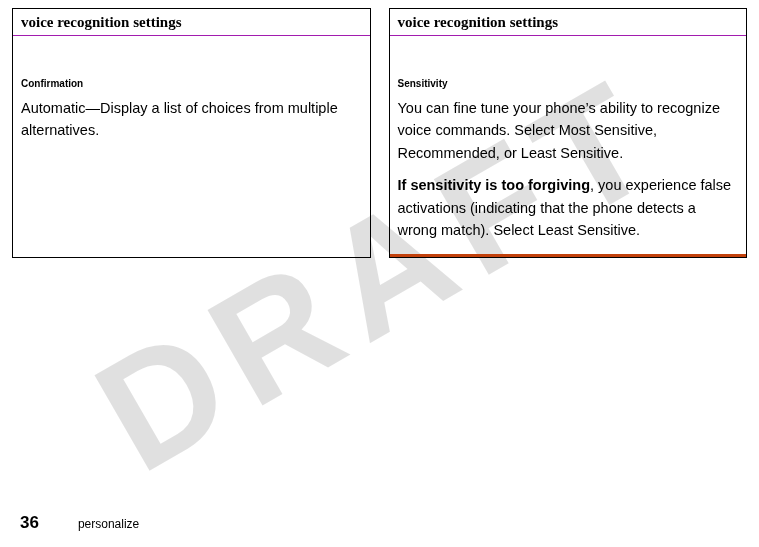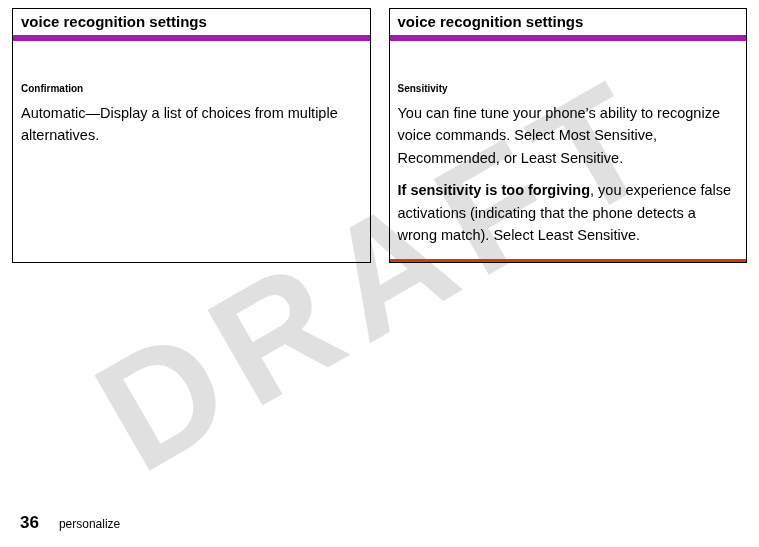--- a/index.html
+++ b/index.html
@@ -32,22 +32,23 @@
       display: flex;
       gap: 18px;
       position: relative;
       z-index: 1;
     }
     .column {
       flex: 1;
       border: 1px solid #000;
     }
     .header-row {
-      border-bottom: 6px solid #a21caf;
+      border-bottom: 1px solid #a21caf;
       padding: 4px 8px;
+      font-family: Liberation Serif, serif;
     }
     .header-row span {
       font-weight: bold;
       font-size: 15px;
     }
     .section {
       padding: 6px 8px 12px 8px;
     }
     .section.with-border {
       border-bottom: 3px solid #c2410c;
@@ -75,21 +76,21 @@
     }
     .bold {
       font-weight: bold;
     }
     .footer {
       position: absolute;
       bottom: 14px;
       left: 20px;
       display: flex;
       align-items: baseline;
-      gap: 20px;
+      gap: 39px;
       z-index: 1;
     }
     .page-num {
       font-weight: bold;
       font-size: 17px;
     }
     .footer-label {
       font-size: 12px;
     }
   </style>

